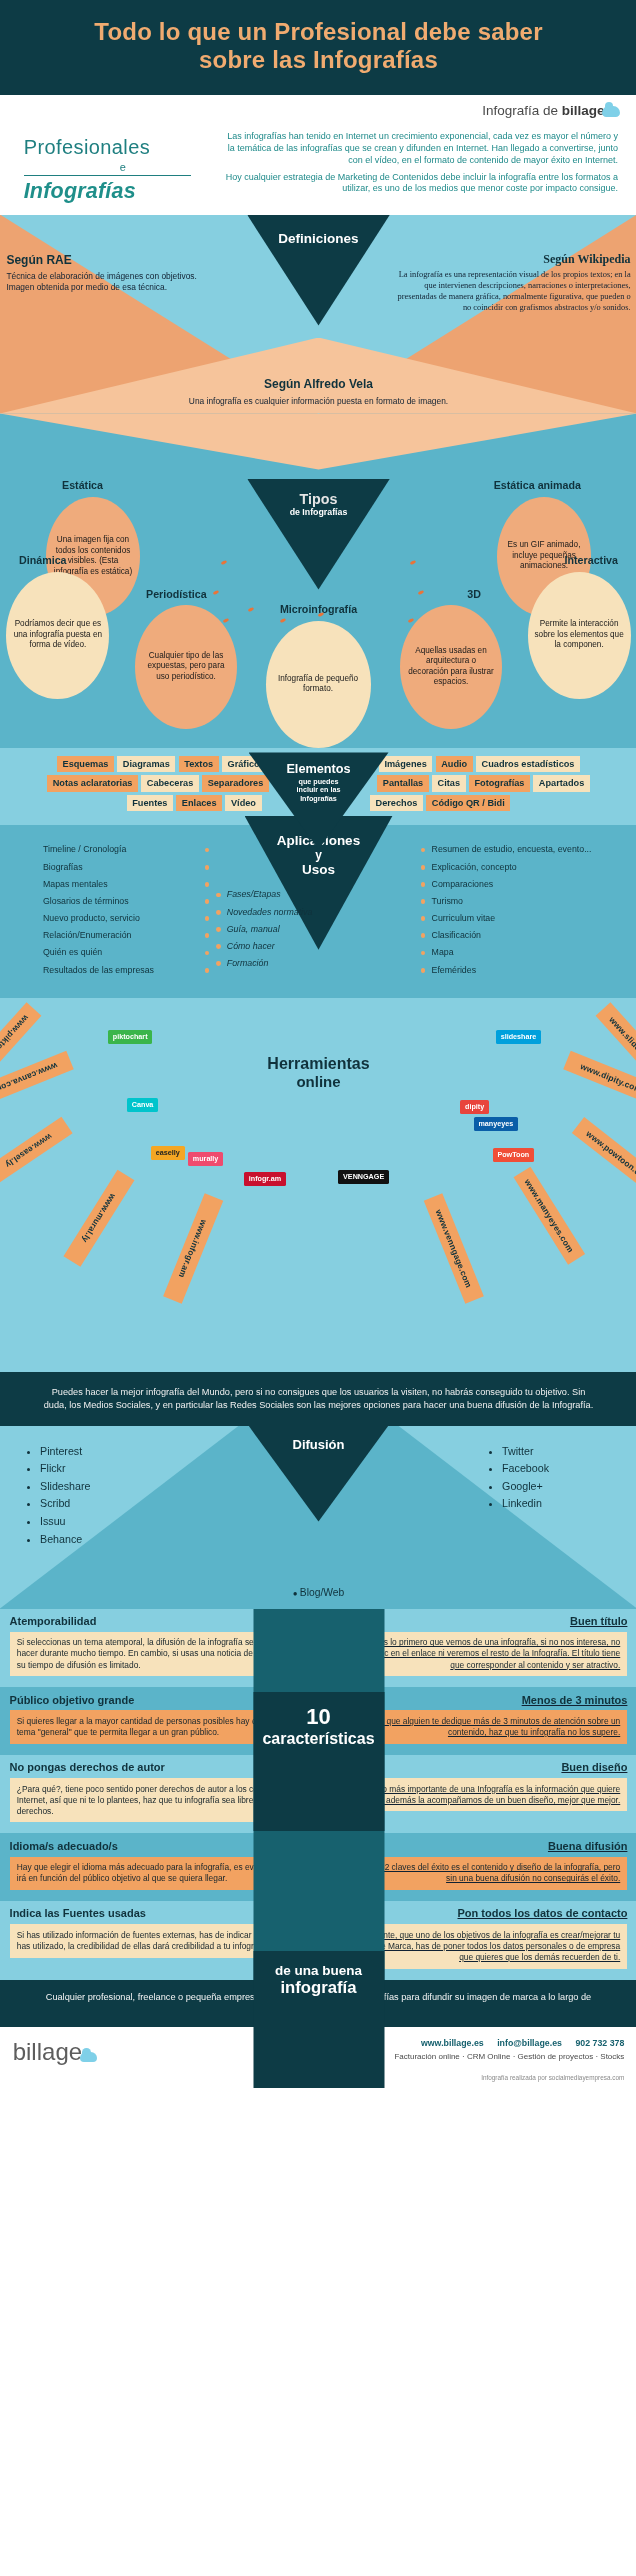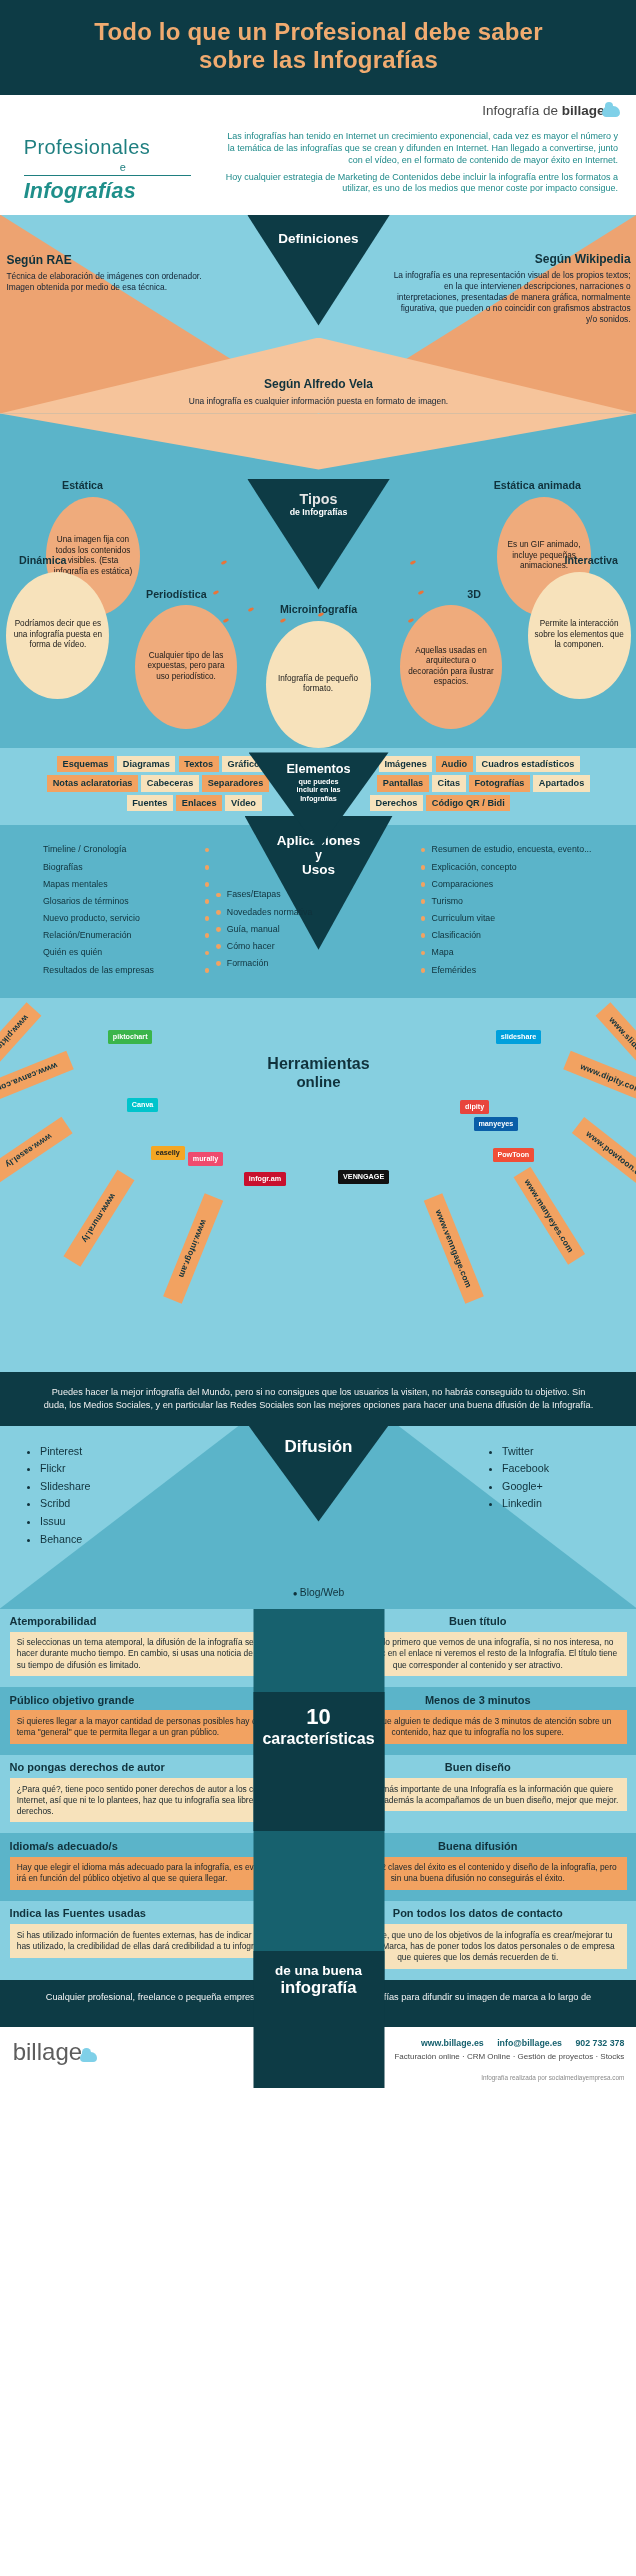--- a/index.html
+++ b/index.html
@@ -94,21 +94,21 @@
   .tri-dark {
     position: absolute; left: 50%; transform: translateX(-50%); top: 0;
     width: 143px; height: 111px; background: #0d3b45;
     clip-path: polygon(0% 0%, 100% 0%, 50% 100%);
     display:flex; justify-content:center; padding-top: 16px;
   }
   .tri-dark span { color: #fff; font-size: 13.5px; font-weight: bold; }
   .def-box { position: absolute; width: 239px; font-size: 8.4px; line-height: 1.3; }
   .def-box h3 { font-size: 12px; font-weight: bold; color:#10323c; margin-bottom: 3.2px; }
   .def-l { left: 6.4px; top: 38px; text-align: left; }
-  .def-r { right: 6.4px; top: 37px; text-align: right; }
+  .def-r { right: 6.4px; top: 37px; text-align: right; font-family: Liberation Serif, serif; }
   .def-c { left: 50%; transform: translateX(-50%); bottom: 6.4px; width: 263px; text-align: center; }
   .def-c h3 { text-align: center; }
 
   
   .tipos { position: relative; background: #5bb4c9; height: 334px; }
   .tipos .topwedge {
     position: absolute; top: 0; left: 0; right: 0; height: 56px; background: #f6c49b;
     clip-path: polygon(0% 0%, 100% 0%, 100% 0%, 50% 100%, 0% 0%);
   }
   .tipos .tri2 {
@@ -163,21 +163,21 @@
   }
   .aplic .a-tri span { color:#fff; font-weight:bold; display:block; }
   .aplic .a-tri .s1 { font-size: 13.5px; }
   .aplic .a-tri .s2 { font-size: 12px; }
   .aplic .a-tri .s3 { font-size: 13.5px; }
   .acols { display:flex; position: relative; z-index:2; padding: 6.4px 11px 0; }
   .acol { width: 33.3%; }
   .acol ul { list-style: none; }
   .acol li { font-size: 8.8px; color:#10323c; margin-bottom: 7.2px; white-space: nowrap; }
   .acol.left li { text-align: left; padding-left: 32px; }
-  .acol.mid { padding-top: 45px; }
+  .acol.mid { padding-top: 45px; font-style: italic; }
   .acol.mid li, .acol.right li { padding-left: 11px; position: relative; }
   .acol.mid li:before, .acol.right li:before, .acol.left li:after {
     content:""; position:absolute; width:4.8px; height:4.8px; border-radius:50%; background:#f2a261;
   }
   .acol.mid li:before, .acol.right li:before { left:0; top:3.2px; }
   .acol.left li { position: relative; }
   .acol.left li:after { right: 6.4px; top: 3.2px; }
 
   
   .herr { position: relative; background: #86cfe0; height: 374px; overflow: hidden; }
@@ -210,21 +210,21 @@
     position: absolute; top: 0; width: 239px; height: 183px; background: #86cfe0;
   }
   .difusion .wl { left: 0; clip-path: polygon(0% 0%, 100% 0%, 0% 100%); }
   .difusion .wr { right: 0; clip-path: polygon(100% 0%, 0% 0%, 100% 100%); }
   .difusion .d-tri {
     position: absolute; left: 50%; transform: translateX(-50%); top: 0;
     width: 140px; height: 96px; background: #0d3b45;
     clip-path: polygon(0% 0%, 100% 0%, 50% 100%);
     text-align:center; padding-top: 11px;
   }
-  .difusion .d-tri span { color:#fff; font-size:17px; font-weight:bold; }
+  .difusion .d-tri span { color:#fff; font-size:13px; font-weight:bold; }
   .dlist { position: absolute; top: 19px; font-size: 10.7px; color:#10323c; }
   .dlist li { list-style: disc; margin-bottom: 5.6px; white-space: nowrap; }
   .dlist.left { left: 29px; padding-left: 11px; }
   .dlist.right { right: 88px; padding-left: 11px; }
   .blogweb {
     position: absolute; bottom: 11px; left: 50%; transform: translateX(-50%);
     font-size: 10.3px; color:#10323c;
   }
   .blogweb:before { content:"● "; font-size: 8px; }
 
@@ -242,21 +242,21 @@
   .carac .badge1 { top: 83px; height: 139px; }
   .carac .badge2 { top: 342px; height: 148px; }
   .carac .badge1 .b-num { font-size: 22px; font-weight:bold; display:block; }
   .carac .badge1 .b-txt { font-size: 16px; font-weight:bold; display:block; }
   .carac .badge2 .b-l1 { font-size: 13.5px; font-weight:bold; display:block; }
   .carac .badge2 .b-l2 { font-size: 16.7px; font-weight:bold; display:block; }
   .crow { display: flex; position: relative; }
   .ccell { width: 50%; padding: 6.4px 9.6px 11px; }
   .ccell h4 { font-size: 11px; font-weight: bold; color:#10323c; margin-bottom: 4.8px; }
   .ccell .body { font-size: 8.4px; line-height: 1.32; color:#17252b; padding: 5.6px 7.2px; }
-  .ccell.r { text-align: center; }
+  .ccell.r { text-align: right; text-decoration: underline; }
   .band-cream .body { background: #f7e2bb; }
   .band-orange .body { background: #f2a261; }
   .bg-light { background: #86cfe0; }
   .bg-mid { background: #5bb4c9; }
 
   
   .foot-note {
     background: #0d3b45; color:#f5f5f5; text-align:center;
     font-size: 9.2px; line-height:1.4; padding: 11px 32px;
   }
@@ -300,21 +300,21 @@
 
   <div class="defs">
     <div class="wedge-l"></div>
     <div class="wedge-r"></div>
     <div class="band"></div>
     <div class="tri-dark">
       <span>Definiciones</span>
     </div>
     <div class="def-box def-l">
       <h3>Según RAE</h3>
-      <div style="white-space:pre-line">Técnica de elaboración de imágenes con ordenador.
+      <div style="white-space:pre-line">Técnica de elaboración de imágenes con objetivos.
 Imagen obtenida por medio de esa técnica.</div>
     </div>
     <div class="def-box def-r">
       <h3>Según Wikipedia</h3>
       <div>La infografía es una representación visual de los propios textos; en la que intervienen descripciones, narraciones o interpretaciones, presentadas de manera gráfica, normalmente figurativa, que pueden o no coincidir con grafismos abstractos y/o sonidos.</div>
     </div>
     <div class="def-box def-c">
       <h3>Según Alfredo Vela</h3>
       <div>Una infografía es cualquier información puesta en formato de imagen.</div>
     </div>

